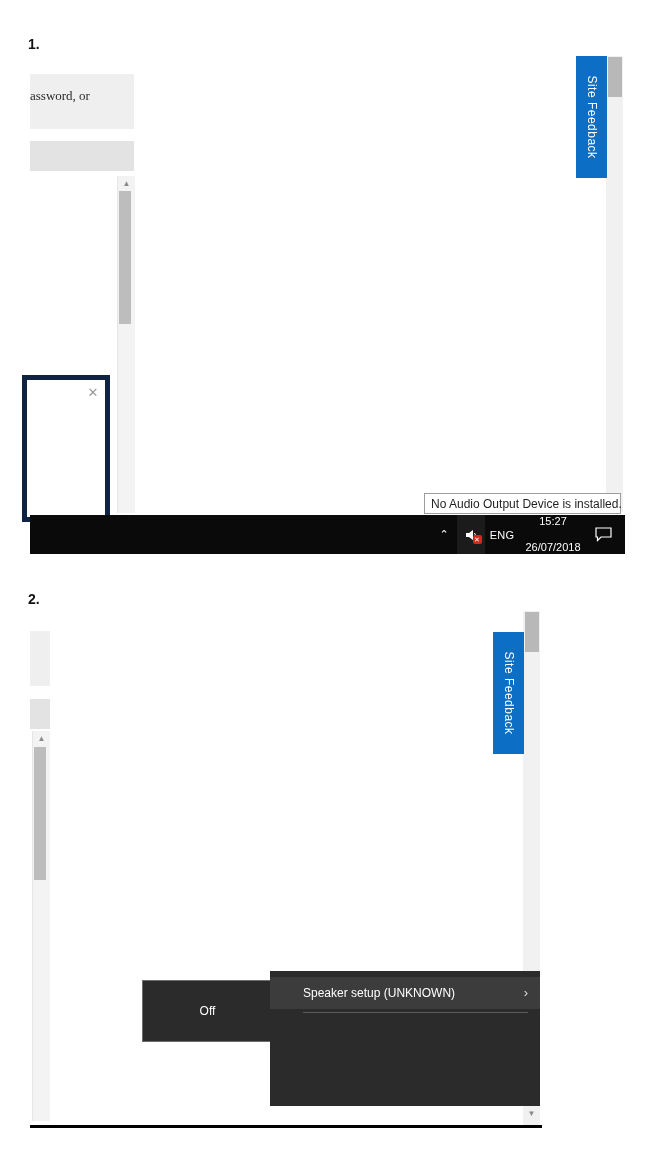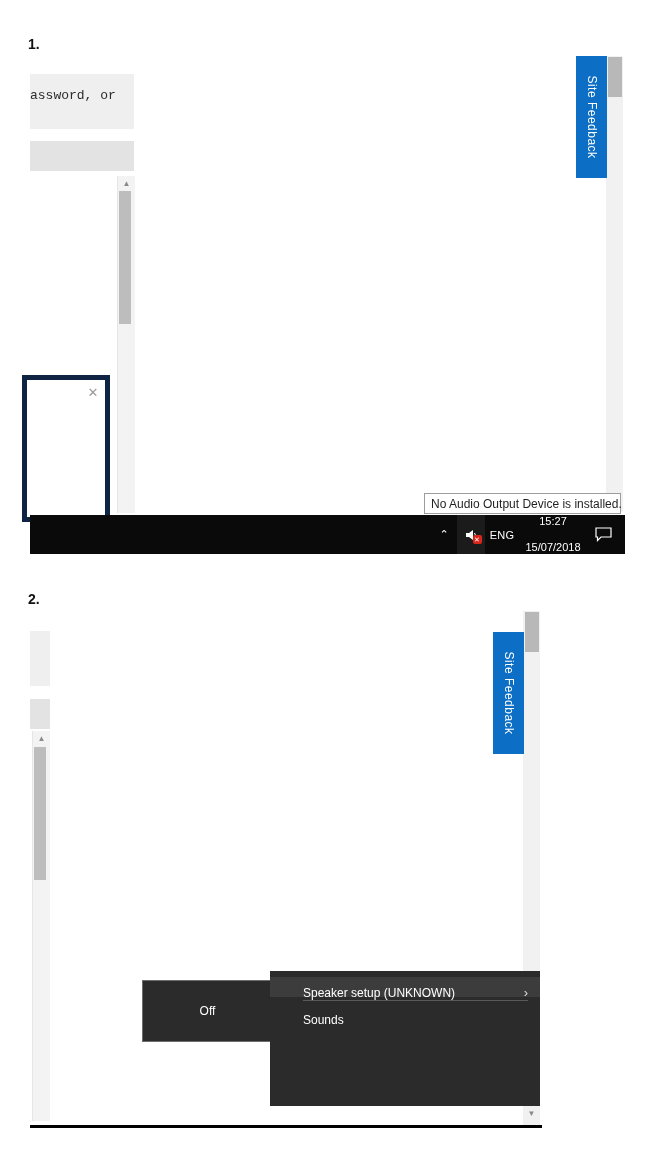--- a/index.html
+++ b/index.html
@@ -37,21 +37,21 @@
     position: absolute;
     background: #efeff0;
   }
   .panel-light .panel-text {
     position: absolute;
     left: 0px;
     top: 14px;
     font-size: 13px;
     color: #2b2b2b;
     white-space: nowrap;
-    font-family: Liberation Mono, monospace;
+    font-family: Liberation Serif, serif;
   }
   .panel-mid {
     position: absolute;
     background: #e3e3e4;
   }
 
   
   .sb-track {
     position: absolute;
     background: #f3f3f3;
@@ -211,21 +211,21 @@
   
   .ctx-menu {
     position: absolute;
     background: #2b2b2b;
     color: #ffffff;
     font-size: 12px;
     font-family: "Liberation Sans", sans-serif;
   }
   .ctx-item {
     position: relative;
-    height: 20px;
+    height: 32px;
     line-height: 32px;
     padding-left: 33px;
     padding-right: 14px;
     white-space: nowrap;
   }
   .ctx-item.highlight { background: #3c3c3c; }
   .ctx-item .chev {
     position: absolute;
     right: 12px;
     top: 0;
@@ -295,21 +295,21 @@
             <path d="M10.5 5 A3 3 0 0 1 10.5 9" stroke="#ffffff" stroke-width="1" fill="none"></path>
           </svg>
           <span class="spk-badge">✕</span>
         </span>
       </div>
 
       <div class="tray-item tray-lang">ENG</div>
 
       <div class="tray-item tray-clock">
         <span>15:27</span>
-        <span>15/07/2018</span>
+        <span>26/07/2018</span>
       </div>
 
       <div class="tray-item tray-action">
         <svg width="17" height="15" viewBox="0 0 17 15" aria-hidden="true">
           <path d="M1 1 H16 V10 H6 L2.5 13.5 V10 H1 Z" stroke="#ffffff" stroke-width="1.2" fill="none"></path>
         </svg>
       </div>
 
     </div>
   </div>
@@ -343,18 +343,15 @@
 
   <div class="ctx-menu" style="left:270px; top:360px; width:270px; height:135px;">
 
     <div class="ctx-item highlight" style="margin-top:6px;">
       <span>Speaker setup (UNKNOWN)</span>
       <span class="chev">›</span>
     </div>
 
     <div class="ctx-sep"></div>
 
-    <div class="ctx-item">
-      <span>Sounds</span>
-    </div>
 
   </div>
 </div>
 
 </body></html>

